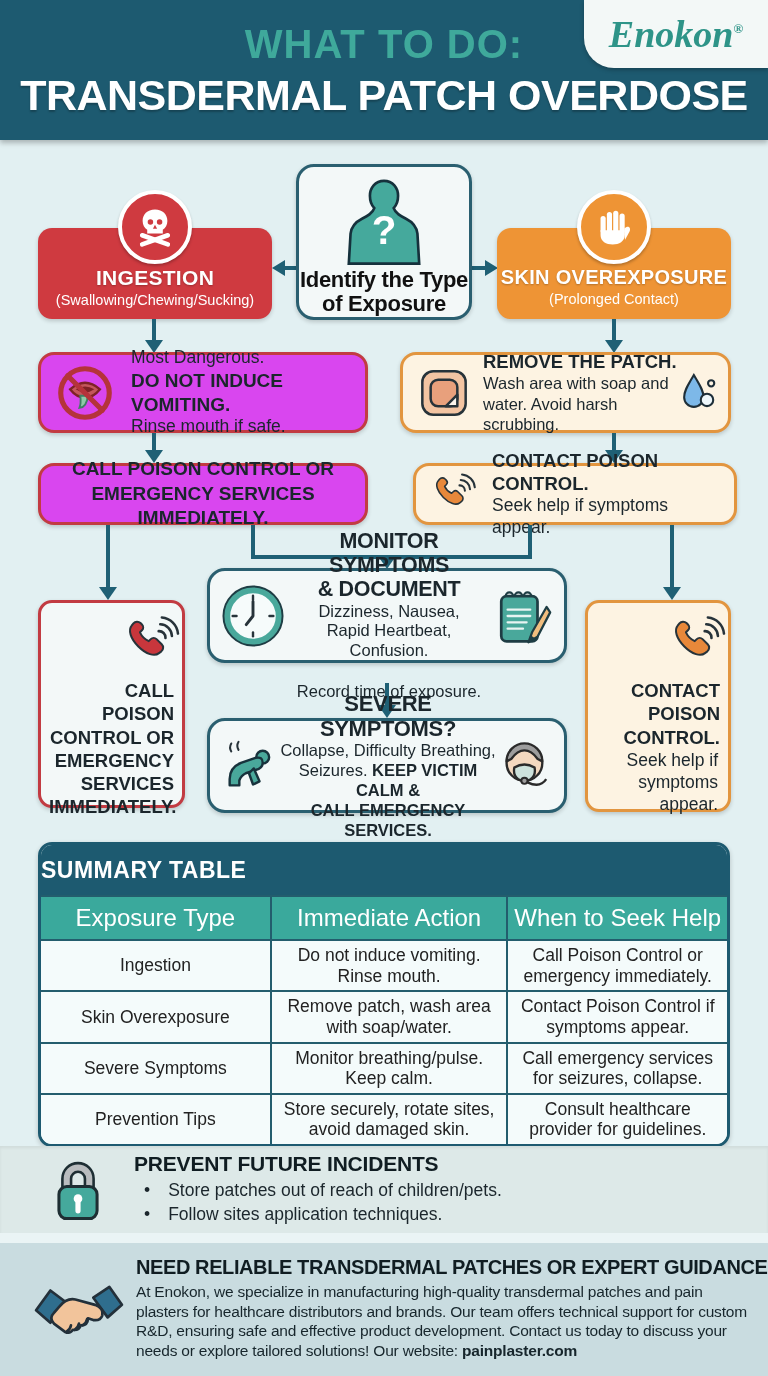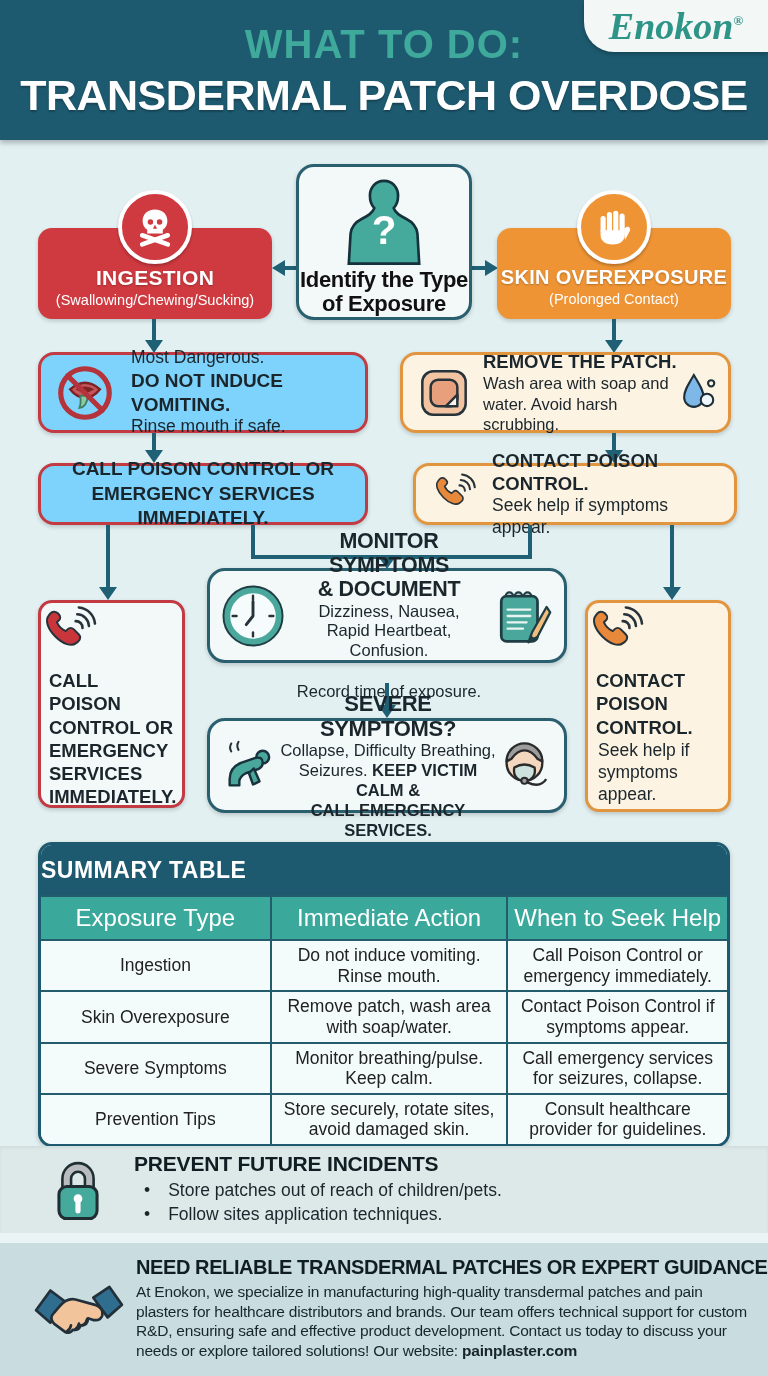--- a/index.html
+++ b/index.html
@@ -3,29 +3,29 @@
 <meta charset="utf-8">
 <style>
   * { margin:0; padding:0; box-sizing:border-box; }
   body { font-family:"Liberation Sans", sans-serif; background:#9fb6bb; }
   .page { width:768px; height:1376px; margin:0 auto; background:#e2f0f2; overflow:hidden; position:relative; }
 
   
   .header { height:140px; background:#1d5a70; position:relative; text-align:center; box-shadow:0 3px 5px rgba(0,0,0,.25); }
   .header .eyebrow { padding-top:22px; font-size:40px; font-weight:700; letter-spacing:1px; color:#3fa99b; }
   .header .title { margin-top:4px; font-size:43px; font-weight:700; letter-spacing:-.5px; color:#ffffff; text-shadow:0 2px 2px rgba(0,0,0,.25); }
-  .logo-box { position:absolute; top:0; right:0; width:184px; height:52px; background:#f3f8f7; border-bottom-left-radius:30px; display:flex; align-items:center; justify-content:center; box-shadow:0 2px 4px rgba(0,0,0,.25); }
+  .logo-box { position:absolute; top:0; right:0; width:184px; height:68px; background:#f3f8f7; border-bottom-left-radius:30px; display:flex; align-items:center; justify-content:center; box-shadow:0 2px 4px rgba(0,0,0,.25); }
   .logo-text { font-family:"Liberation Serif", serif; font-style:italic; font-weight:700; font-size:38px; color:#2e9488; }
   .logo-reg { font-size:13px; vertical-align:super; font-style:normal; }
 
   
   .flow { position:relative; height:698px; }
   .box { position:absolute; border-radius:14px; box-shadow:0 2px 4px rgba(0,0,0,.18); }
   .teal-box { background:#f3f8f8; border:3px solid #2a5f70; border-radius:18px; }
-  .pink-box { background:#7dd3fc; border:3.5px solid #c23b42; border-radius:16px; }
+  .pink-box { background:#d946ef; border:3.5px solid #c23b42; border-radius:16px; }
   .cream-box { background:#fdf3e2; border:3.5px solid #e2953f; border-radius:16px; }
   .solid-red { background:#cf3a40; }
   .solid-orange { background:#ee9435; }
   .vline { position:absolute; width:3.5px; background:#1f6075; }
   .hline { position:absolute; height:3.5px; background:#1f6075; }
   .arr-d { position:absolute; width:0; height:0; border-left:9px solid transparent; border-right:9px solid transparent; border-top:13px solid #1f6075; }
   .arr-l { position:absolute; width:0; height:0; border-top:8px solid transparent; border-bottom:8px solid transparent; border-right:13px solid #1f6075; }
   .arr-r { position:absolute; width:0; height:0; border-top:8px solid transparent; border-bottom:8px solid transparent; border-left:13px solid #1f6075; }
 
   .identify { left:296px; top:24px; width:176px; height:156px; display:flex; flex-direction:column; align-items:center; justify-content:flex-start; padding-top:8px; }
@@ -36,21 +36,21 @@
   .branch .b-sub { font-size:14.5px; margin-top:2px; }
   .badge { position:absolute; width:74px; height:74px; border-radius:50%; border:4px solid #fff; display:flex; align-items:center; justify-content:center; z-index:3; box-shadow:0 2px 3px rgba(0,0,0,.25); }
 
   .info-row { display:flex; align-items:center; padding:0 12px 0 16px; }
   .txt-lines { line-height:1.25; color:#1b262c; }
   .fs18 { font-size:17.5px; }
   .b { font-weight:700; }
 
   .center-text { text-align:center; color:#1b262c; }
 
-  .side-box { text-align:left; }
+  .side-box { text-align:right; padding-top:10px; }
   .side-box .side-txt { font-weight:700; font-size:18.5px; line-height:1.26; color:#1b262c; padding:0 8px; margin-top:4px; }
   .side-reg { font-weight:400; font-size:17.5px; line-height:1.26; color:#1b262c; padding:0 10px; }
 
   
   .table-section { height:308px; padding-top:4px; }
   .tbl-wrap { width:692px; margin:0 auto; border:3px solid #1d5a70; border-radius:14px; overflow:hidden; background:#f4fbfb; box-shadow:0 2px 5px rgba(0,0,0,.2); }
   .tbl-title { background:#1d5a70; color:#fff; font-size:23px; font-weight:700; letter-spacing:.5px; text-align:left; height:50px; line-height:50px; }
   table { border-collapse:collapse; width:100%; }
   th { background:#3aa99c; color:#fff; font-size:24px; font-weight:400; height:44px; border:2px solid #235d6d; }
   td { background:#f4fbfb; color:#222; font-size:17.5px; text-align:center; height:48px; line-height:1.18; padding:4px 8px; border:2px solid #235d6d; }

